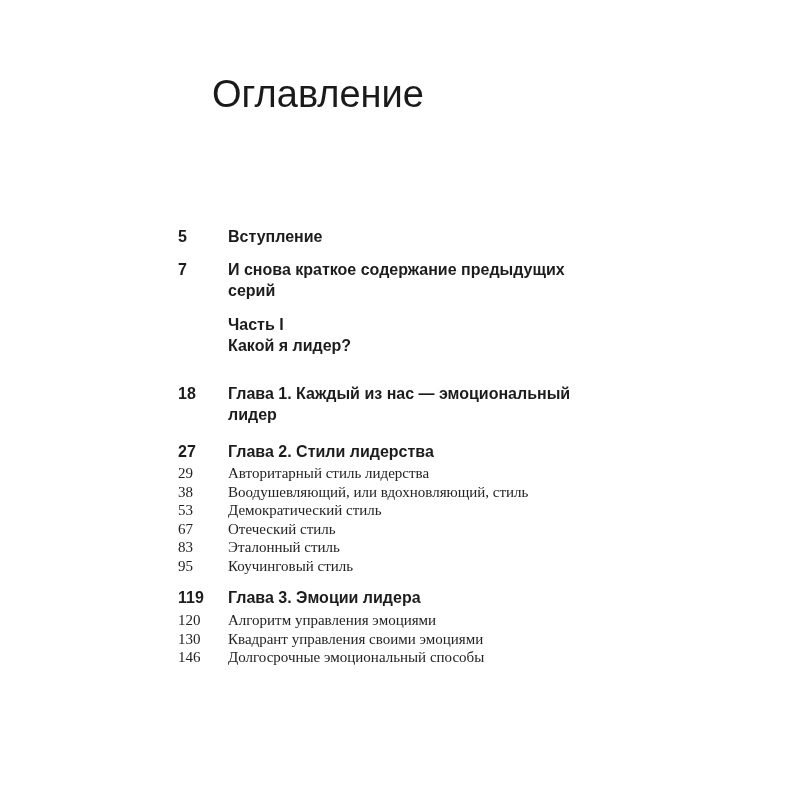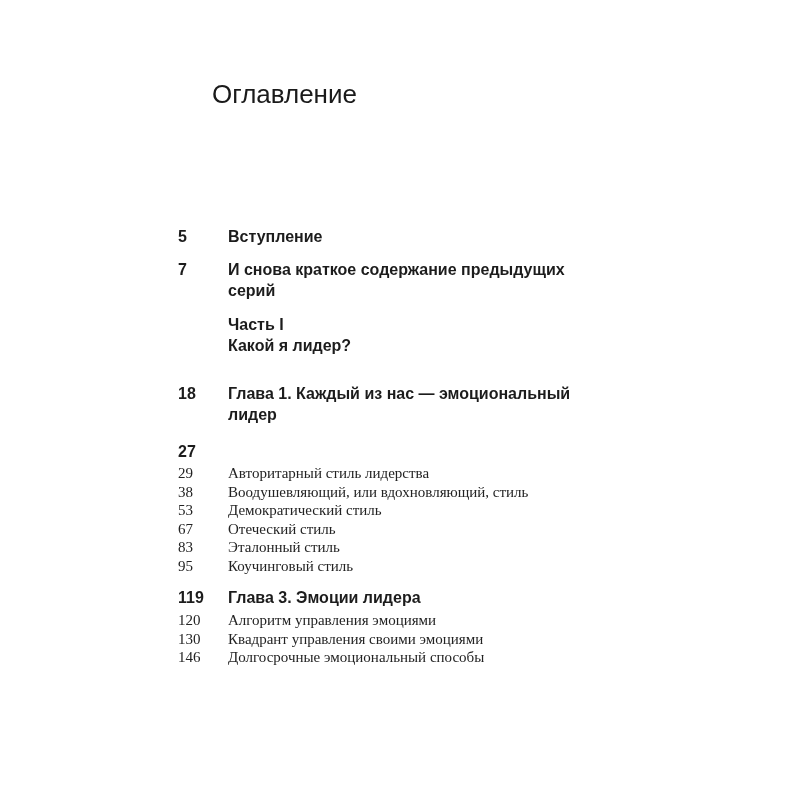--- a/index.html
+++ b/index.html
@@ -14,21 +14,21 @@
     background: #ffffff;
     overflow: hidden;
   }
   .title {
     position: absolute;
     left: 212px;
     top: 74px;
     margin: 0;
     font-family: "Liberation Sans", sans-serif;
     font-weight: 400;
-    font-size: 26px;
+    font-size: 38px;
     line-height: 40px;
     color: #1a1a1a;
   }
   .toc {
     position: absolute;
     left: 178px;
     top: 226px;
     width: 440px;
   }
   .row {
@@ -93,20 +93,21 @@
     </div>
 
     <div class="row chapter r4">
       <span class="num">18</span>
       <span class="entry-title">Глава 1. Каждый из нас — эмоциональный
 лидер</span>
     </div>
 
     <div class="row chapter r5">
       <span class="num">27</span>
+      <span class="entry-title">Глава 2. Стили лидерства</span>
     </div>
 
     <div class="row section r6">
       <span class="num">29</span>
       <span class="entry-title">Авторитарный стиль лидерства</span>
     </div>
 
     <div class="row section r7">
       <span class="num">38</span>
       <span class="entry-title">Воодушевляющий, или вдохновляющий, стиль</span>

